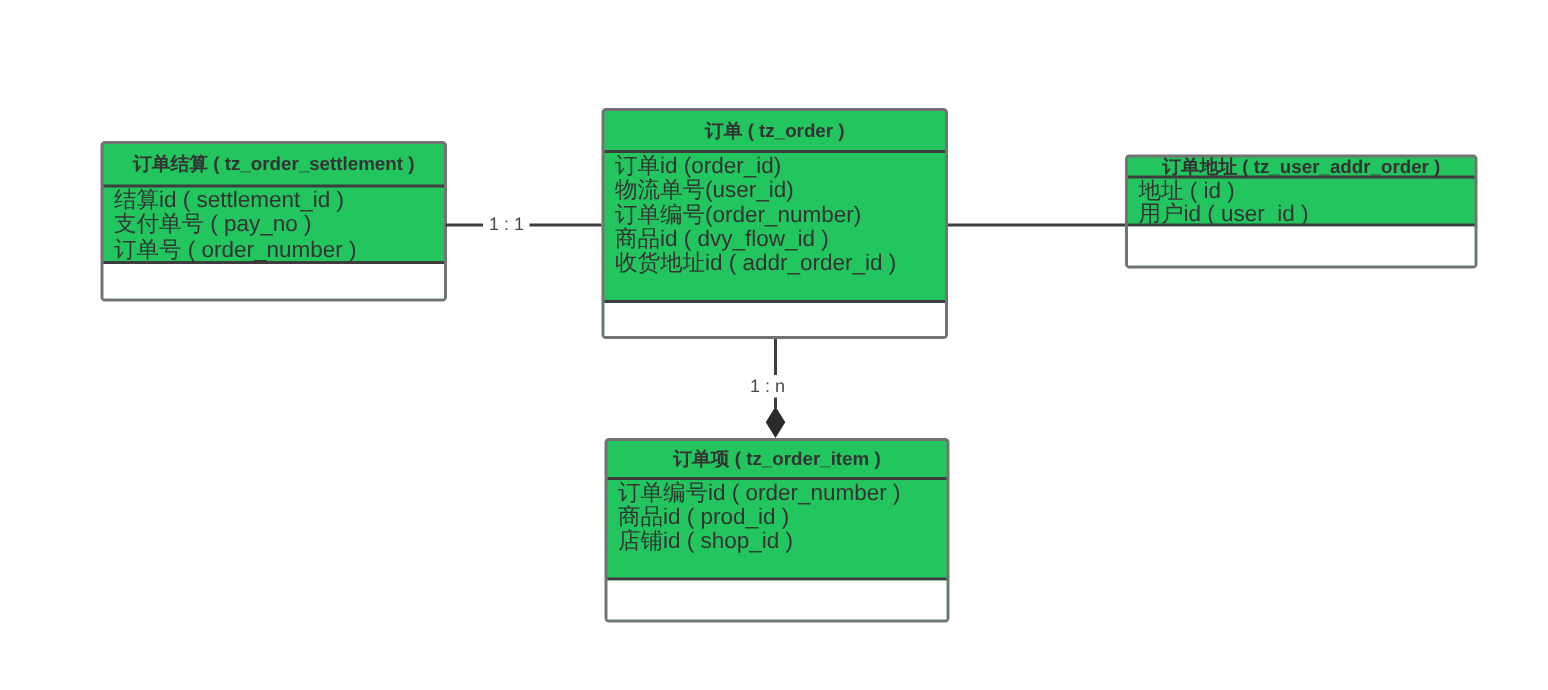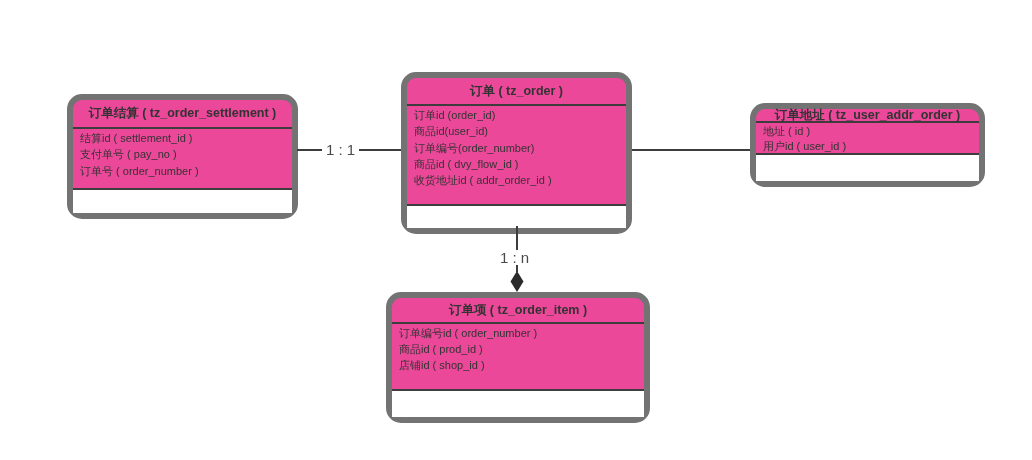--- a/index.html
+++ b/index.html
@@ -11,73 +11,73 @@
   .canvas {
     position: relative;
     width: 1032px;
     height: 460px;
     background: #ffffff;
     overflow: hidden;
   }
   
   .entity {
     position: absolute;
-    background: #ec4899;
-    border: 6px solid #737373;
-    border-radius: 15px;
+    background: #22c55e;
+    border: 2px solid #737373;
+    border-radius: 3px;
   }
   .entity-title {
     display: flex;
     align-items: center;
     justify-content: center;
     font-weight: bold;
     font-size: 12.5px;
     border-bottom: 2px solid #3d3d3d;
     white-space: nowrap;
   }
   .entity-fields {
     border-bottom: 2px solid #3d3d3d;
     padding: 1px 6px 0 7px;
-    font-size: 11px;
+    font-size: 15px;
     overflow: hidden;
   }
   .field { white-space: nowrap; }
   .entity-footer { background: #ffffff; }
 
   
   #e-settlement { left: 67px;  top: 94px;  width: 231px; }
   #e-settlement .entity-title  { height: 29px; }
-  #e-settlement .entity-fields { height: 61px; line-height: 16.4px; }
+  #e-settlement .entity-fields { height: 51px; line-height: 16.4px; }
   #e-settlement .entity-footer { height: 23px; }
 
   #e-order { left: 401px; top: 72px; width: 231px; }
   #e-order .entity-title  { height: 28px; }
   #e-order .entity-fields { height: 100px; line-height: 16.3px; }
   #e-order .entity-footer { height: 22px; }
 
   #e-addr { left: 750px; top: 103px; width: 235px; }
   #e-addr .entity-title  { height: 14px; }
   #e-addr .entity-fields { height: 32px; line-height: 15px; }
   #e-addr .entity-footer { height: 26px; }
 
-  #e-item { left: 386px; top: 292px; width: 264px; }
+  #e-item { left: 403px; top: 292px; width: 230px; }
   #e-item .entity-title  { height: 26px; }
   #e-item .entity-fields { height: 67px; line-height: 16.2px; }
   #e-item .entity-footer { height: 26px; }
 
   
   .line { position: absolute; background: #3d3d3d; }
   #line-left  { left: 297px; top: 149px; width: 104px; height: 2px; }
   #line-right { left: 632px; top: 149px; width: 118px; height: 2px; }
   #line-down  { left: 516px; top: 226px; width: 2px;  height: 46px; }
 
   .rel-label {
     position: absolute;
     background: #ffffff;
-    font-size: 15px;
+    font-size: 12px;
     color: #4a4a4a;
     padding: 0 4px;
     line-height: 15px;
     text-align: center;
     white-space: nowrap;
   }
   #label-1-1 { left: 322px; top: 142px; }
   #label-1-n { left: 496px; top: 250px; }
 
   #diamond { position: absolute; left: 510px; top: 271px; }
@@ -94,21 +94,21 @@
       <div class="field">支付单号 ( pay_no )</div>
       <div class="field">订单号 ( order_number )</div>
     </div>
     <div class="entity-footer"></div>
   </div>
 
   <div class="entity" id="e-order">
     <div class="entity-title">订单 ( tz_order )</div>
     <div class="entity-fields">
       <div class="field">订单id (order_id)</div>
-      <div class="field">商品id(user_id)</div>
+      <div class="field">物流单号(user_id)</div>
       <div class="field">订单编号(order_number)</div>
       <div class="field">商品id ( dvy_flow_id )</div>
       <div class="field">收货地址id ( addr_order_id )</div>
     </div>
     <div class="entity-footer"></div>
   </div>
 
   <div class="entity" id="e-addr">
     <div class="entity-title">订单地址 ( tz_user_addr_order )</div>
     <div class="entity-fields">

